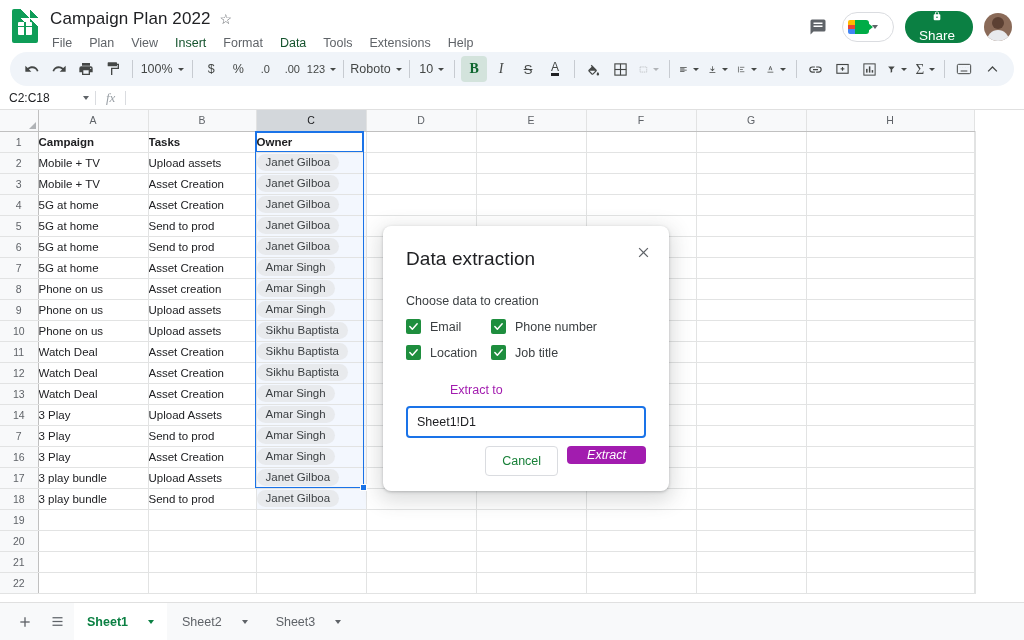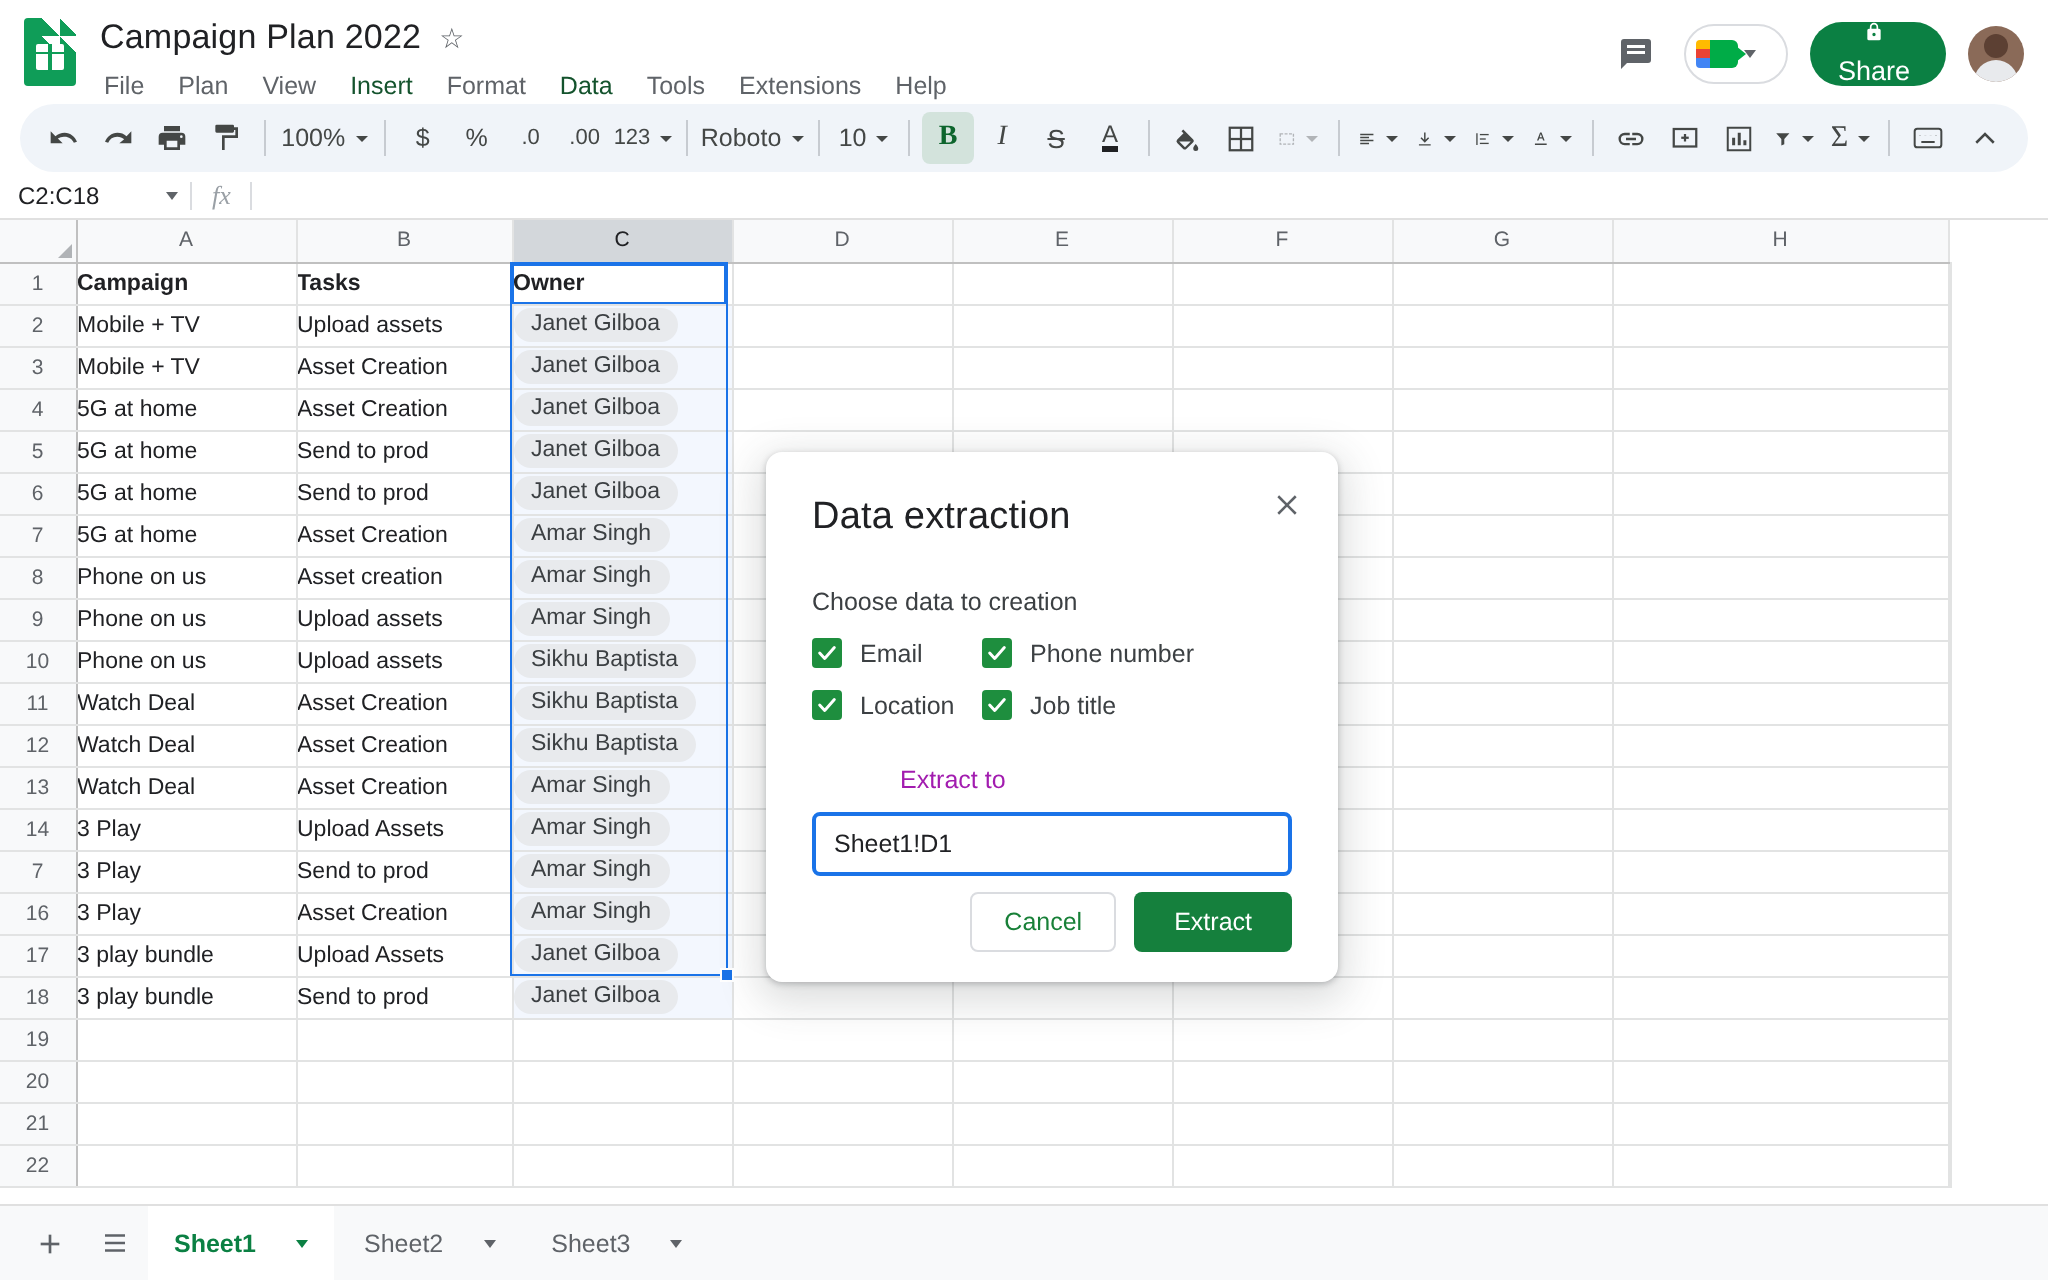--- a/index.html
+++ b/index.html
@@ -199,23 +199,24 @@
     border-radius: 4px; padding: 0 9px; font-size: 12.5px; color: #202124;
     font-family: "Liberation Sans", sans-serif; outline: none; background: #fff;
   }
   .dlg-actions { display: flex; justify-content: flex-end; gap: 9px; margin-top: 8px; }
   .btn-cancel {
     height: 30px; padding: 0 16px; border: 1px solid #dadce0; background: #fff;
     color: #188038; font-size: 12.5px; border-radius: 4px; cursor: pointer;
     font-family: "Liberation Sans", sans-serif;
   }
   .btn-extract {
-    height: 30px; padding: 0 20px; border: none; background: #15803d;
+    height: 18px; padding: 0 20px; border: none; background: #a21caf;
     color: #fff; font-size: 12.5px; border-radius: 4px; cursor: pointer;
     font-family: "Liberation Sans", sans-serif;
+    font-style: italic;
   }
 
   
   .sheetbar {
     position: absolute; left: 0; bottom: 0; width: 1024px; height: 38px;
     background: #f8f9fa; border-top: 1px solid #e0e0e0;
     display: flex; align-items: center; padding-left: 10px; gap: 2px;
   }
   .sb-icon {
     width: 30px; height: 30px; display: flex; align-items: center;

